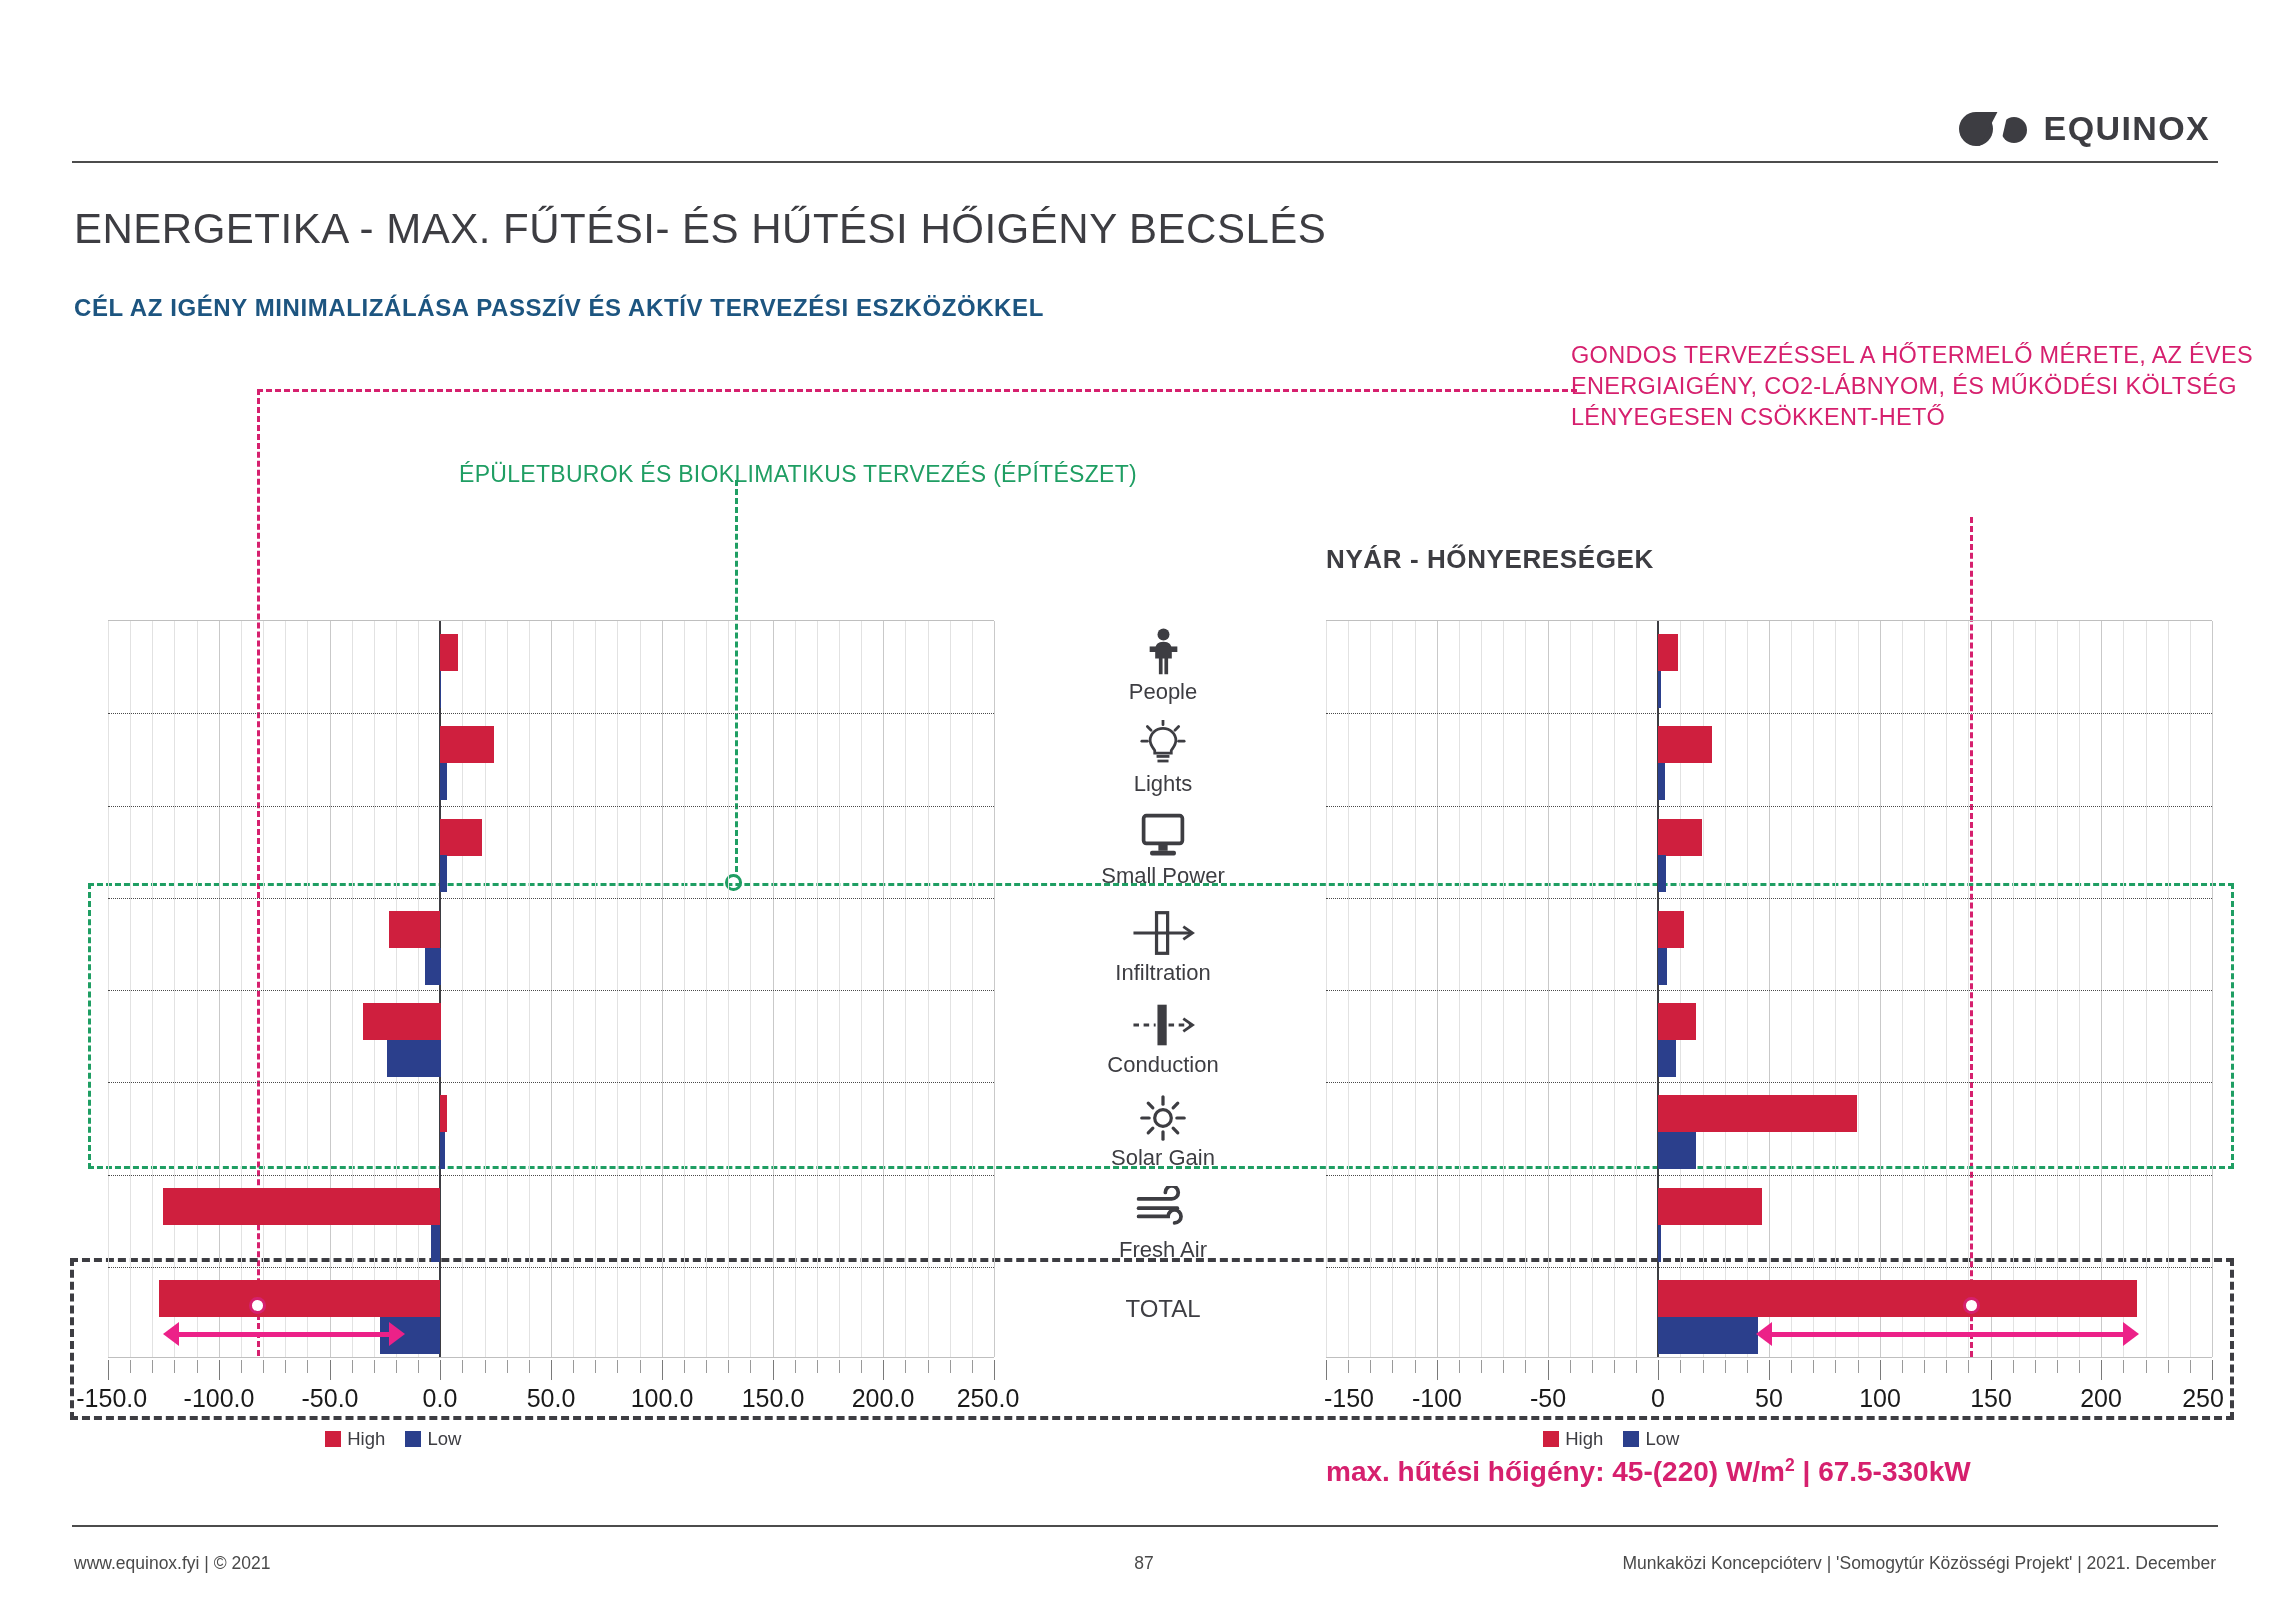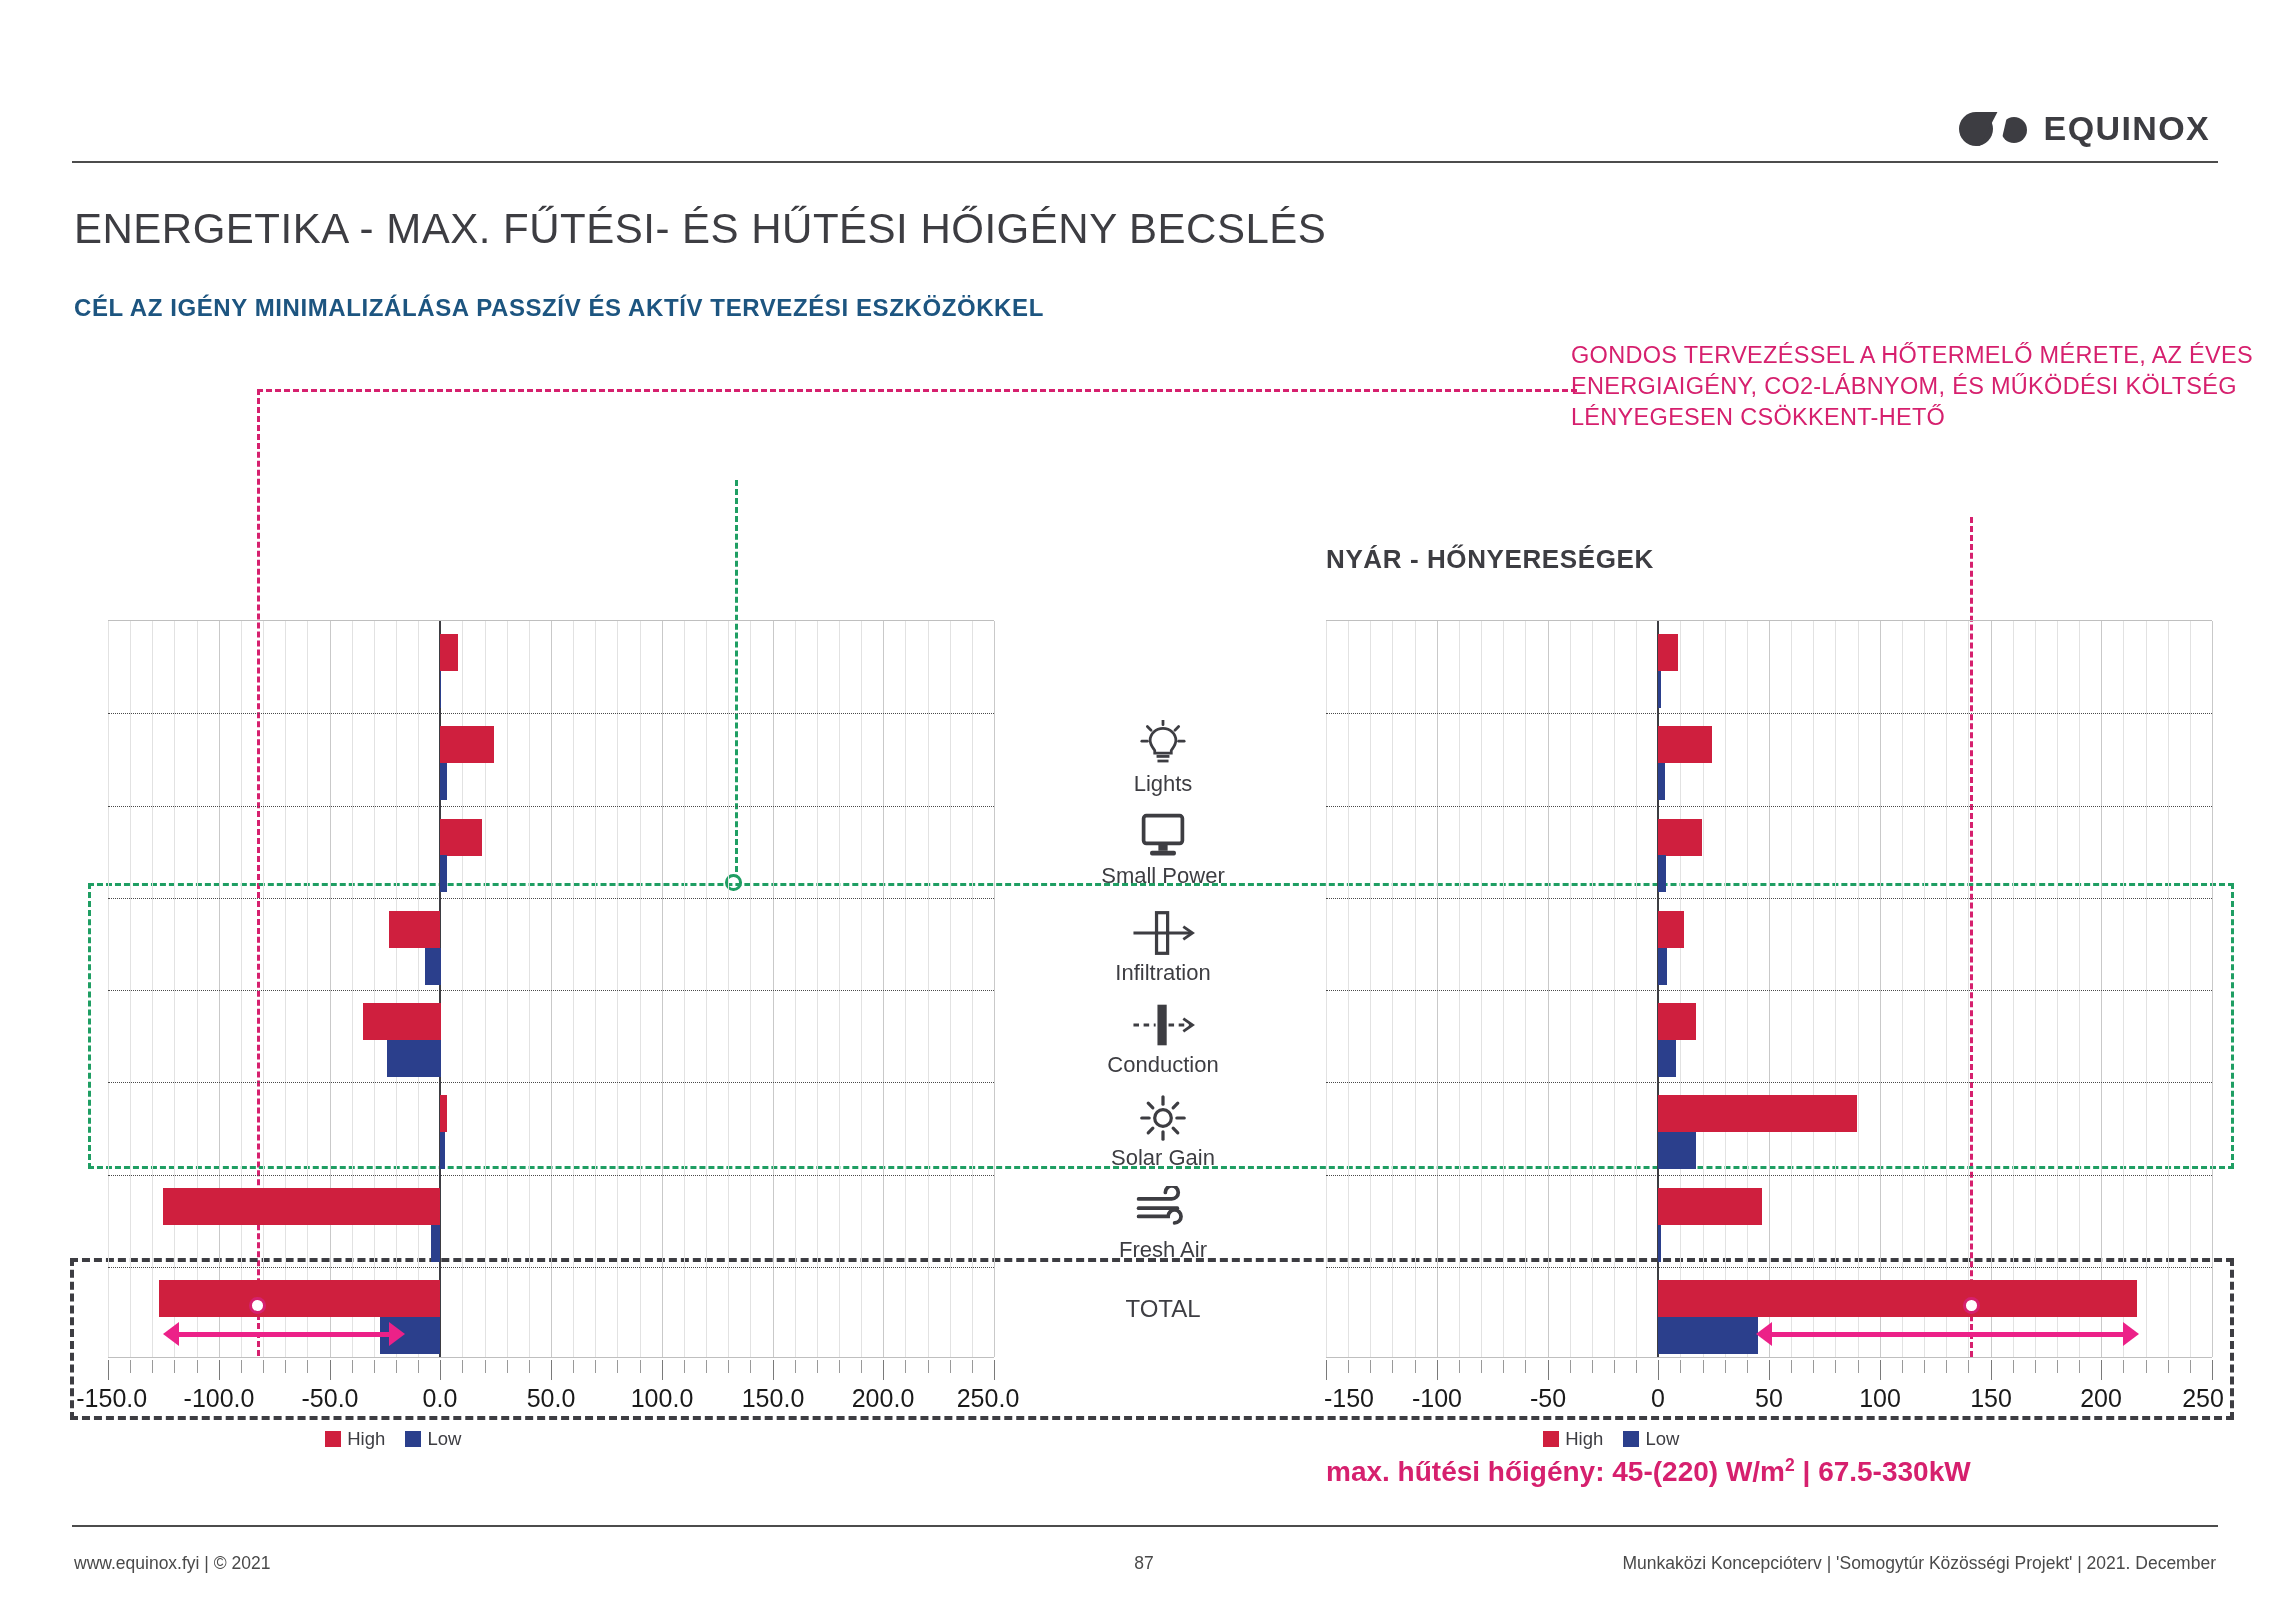--- a/index.html
+++ b/index.html
@@ -121,20 +121,21 @@
         <span class="c2b"></span>
     </span>
     <span class="logo-text">EQUINOX</span>
   </div>
   <div class="rule-top"></div>
 
   <div class="title">ENERGETIKA - MAX. FŰTÉSI- ÉS HŰTÉSI HŐIGÉNY BECSLÉS</div>
   <div class="subtitle">CÉL AZ IGÉNY MINIMALIZÁLÁSA PASSZÍV ÉS AKTÍV TERVEZÉSI ESZKÖZÖKKEL</div>
 
   <div class="pink-note">GONDOS TERVEZÉSSEL A HŐTERMELŐ MÉRETE, AZ ÉVES ENERGIAIGÉNY, CO2-LÁBNYOM, ÉS MŰKÖDÉSI KÖLTSÉG LÉNYEGESEN CSÖKKENT-HETŐ</div>
+  <div class="green-note">ÉPÜLETBUROK ÉS BIOKLIMATIKUS TERVEZÉS (ÉPÍTÉSZET)</div>
 
   <div class="panel-title right">NYÁR - HŐNYERESÉGEK</div>
 
   <div class="pink-h" style="left:257px; top:389px; width:1320px;"></div>
   <div class="pink-v" style="left:257px; top:389px; height:967px;"></div>
   <div class="pink-v" style="left:1970px; top:517px; height:840px;"></div>
 
   <div class="green-v" style="left:735px; top:480px; height:401px;"></div>
   <div class="circ green" style="left:725px; top:874px;"></div>
 
@@ -411,20 +412,30 @@
       <div class="ticklabel" style="left:775px">200</div>
       <div class="ticklabel" style="left:877px">250</div>
     </div>
 
     <div class="legend" style="left:217px;">
       <span><i class="sw high"></i><span>High</span></span>
       <span><i class="sw low"></i><span>Low</span></span>
     </div>
   </div>
 
+  <div class="cat" style="left:1043px; top:628px;">
+    <div class="ic">
+      <svg width="37" height="48" viewBox="0 0 40 52">
+          <circle cx="20" cy="7" r="6.5" fill="#3d3d42"></circle>
+          <path d="M20 15c-6 0-9 3-9 9v9h4v17h4V33h2v17h4V33h4v-9c0-6-3-9-9-9z" fill="#3d3d42"></path>
+          <path d="M5 20 L35 20 L35 26 L5 26z" fill="#3d3d42"></path>
+        </svg>
+    </div>
+    <div class="lb">People</div>
+  </div>
 
   <div class="cat" style="left:1043px; top:720px;">
     <div class="ic">
       <svg width="46" height="48" viewBox="0 0 50 52">
           <path d="M25 9c-8 0-14 6-14 13 0 5 3 8 5 11v3h18v-3c2-3 5-6 5-11 0-7-6-13-14-13z" fill="none" stroke="#3d3d42" stroke-width="3"></path>
           <rect x="18" y="38" width="14" height="3" fill="#3d3d42"></rect>
           <rect x="19" y="43" width="12" height="3" fill="#3d3d42"></rect>
           <g stroke="#3d3d42" stroke-width="3" stroke-linecap="round">
             <line x1="25" y1="0" x2="25" y2="5"></line>
             <line x1="8" y1="7" x2="12" y2="11"></line>

